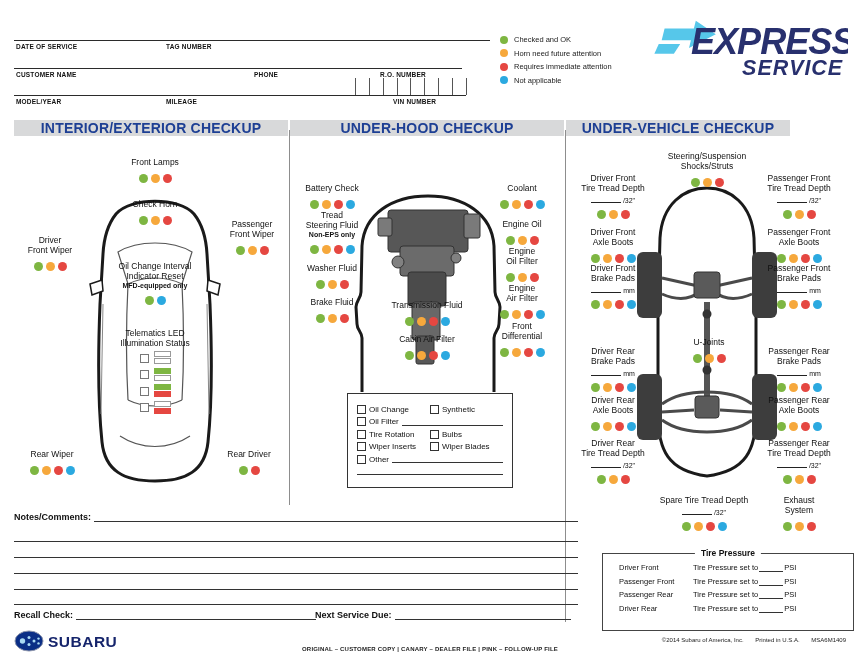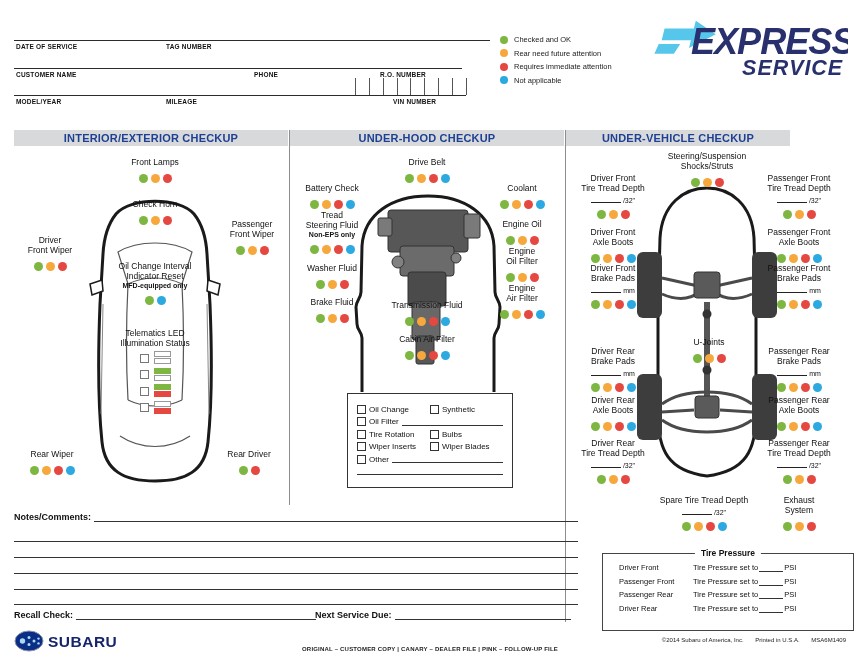--- a/index.html
+++ b/index.html
@@ -11,22 +11,22 @@
   .vin-comb{position:absolute;left:355px;top:78px;width:112px;height:17px;
             background:repeating-linear-gradient(90deg,#555 0,#555 1px,transparent 1px,transparent 13.85px);}
   
   .legend{position:absolute;left:500px;top:35px;}
   .legend-item{display:flex;align-items:center;margin-bottom:4.5px;}
   .legend-dot{width:8px;height:8px;border-radius:50%;margin-right:6px;flex:0 0 auto;}
   .legend-label{font-size:7.5px;color:#222;}
   
   .express-logo{position:absolute;left:648px;top:16px;}
   
-  .sec-h{position:absolute;top:130px;height:16px;background:#d8d9da;color:#1d3f94;
-         font-weight:bold;font-size:11px;letter-spacing:.2px;display:flex;align-items:center;justify-content:center;}
+  .sec-h{position:absolute;top:120px;height:16px;background:#d8d9da;color:#1d3f94;
+         font-weight:bold;font-size:14px;letter-spacing:.2px;display:flex;align-items:center;justify-content:center;}
   .vdiv{position:absolute;width:1px;background:#8d8d8d;}
   
   .checkpoint{position:absolute;text-align:center;line-height:1.15;}
   .cp-line{font-size:8.5px;color:#111;}
   .cp-sub{font-size:7px;font-weight:bold;color:#111;}
   .cp-blank{margin-top:1px;font-size:7px;line-height:1;}
   .bline{display:inline-block;width:30px;height:7px;border-bottom:1px solid #222;margin-right:2px;}
   .unit{font-size:7px;color:#111;}
   .dots{margin-top:2px;line-height:1;}
   .dot{display:inline-block;width:9px;height:9px;border-radius:50%;margin:0 1.5px;vertical-align:middle;}
@@ -87,21 +87,21 @@
   <span class="flabel" style="left:166px;top:98px;">MILEAGE</span>
   <span class="flabel" style="left:393px;top:98px;">VIN NUMBER</span>
 
   <div class="legend" id="legend">
       <div class="legend-item">
         <span class="legend-dot" style="background: rgb(126, 182, 66);"></span>
         <span class="legend-label">Checked and OK</span>
       </div>
       <div class="legend-item">
         <span class="legend-dot" style="background: rgb(246, 168, 60);"></span>
-        <span class="legend-label">Rear need future attention</span>
+        <span class="legend-label">Horn need future attention</span>
       </div>
       <div class="legend-item">
         <span class="legend-dot" style="background: rgb(229, 71, 65);"></span>
         <span class="legend-label">Requires immediate attention</span>
       </div>
       <div class="legend-item">
         <span class="legend-dot" style="background: rgb(43, 169, 224);"></span>
         <span class="legend-label">Not applicable</span>
       </div>
     </div>
@@ -345,24 +345,20 @@
       <div class="dots"><span class="dot" style="background: rgb(126, 182, 66);"></span><span class="dot" style="background: rgb(43, 169, 224);"></span></div>
     </div>
     <div class="checkpoint" style="left: 6px; top: 450px; width: 92px;">
       <div class="cp-line">Rear Wiper</div>
       <div class="dots"><span class="dot" style="background: rgb(126, 182, 66);"></span><span class="dot" style="background: rgb(246, 168, 60);"></span><span class="dot" style="background: rgb(229, 71, 65);"></span><span class="dot" style="background: rgb(43, 169, 224);"></span></div>
     </div>
     <div class="checkpoint" style="left: 203px; top: 450px; width: 92px;">
       <div class="cp-line">Rear Driver</div>
       <div class="dots"><span class="dot" style="background: rgb(126, 182, 66);"></span><span class="dot" style="background: rgb(229, 71, 65);"></span></div>
     </div>
-    <div class="checkpoint" style="left: 377px; top: 158px; width: 100px;">
-      <div class="cp-line">Drive Belt</div>
-      <div class="dots"><span class="dot" style="background: rgb(126, 182, 66);"></span><span class="dot" style="background: rgb(246, 168, 60);"></span><span class="dot" style="background: rgb(229, 71, 65);"></span><span class="dot" style="background: rgb(43, 169, 224);"></span></div>
-    </div>
     <div class="checkpoint" style="left: 280px; top: 184px; width: 104px;">
       <div class="cp-line">Battery Check</div>
       <div class="dots"><span class="dot" style="background: rgb(126, 182, 66);"></span><span class="dot" style="background: rgb(246, 168, 60);"></span><span class="dot" style="background: rgb(229, 71, 65);"></span><span class="dot" style="background: rgb(43, 169, 224);"></span></div>
     </div>
     <div class="checkpoint" style="left: 478px; top: 184px; width: 88px;">
       <div class="cp-line">Coolant</div>
       <div class="dots"><span class="dot" style="background: rgb(126, 182, 66);"></span><span class="dot" style="background: rgb(246, 168, 60);"></span><span class="dot" style="background: rgb(229, 71, 65);"></span><span class="dot" style="background: rgb(43, 169, 224);"></span></div>
     </div>
     <div class="checkpoint" style="left: 280px; top: 211px; width: 104px;">
       <div class="cp-line">Tread</div>
@@ -389,20 +385,25 @@
     </div>
     <div class="checkpoint" style="left: 478px; top: 284px; width: 88px;">
       <div class="cp-line">Engine</div>
       <div class="cp-line">Air Filter</div>
       <div class="dots"><span class="dot" style="background: rgb(126, 182, 66);"></span><span class="dot" style="background: rgb(246, 168, 60);"></span><span class="dot" style="background: rgb(229, 71, 65);"></span><span class="dot" style="background: rgb(43, 169, 224);"></span></div>
     </div>
     <div class="checkpoint" style="left: 362px; top: 301px; width: 130px;">
       <div class="cp-line">Transmission Fluid</div>
       <div class="dots"><span class="dot" style="background: rgb(126, 182, 66);"></span><span class="dot" style="background: rgb(246, 168, 60);"></span><span class="dot" style="background: rgb(229, 71, 65);"></span><span class="dot" style="background: rgb(43, 169, 224);"></span></div>
     </div>
+    <div class="checkpoint" style="left: 478px; top: 322px; width: 88px;">
+      <div class="cp-line">Front</div>
+      <div class="cp-line">Differential</div>
+      <div class="dots"><span class="dot" style="background: rgb(126, 182, 66);"></span><span class="dot" style="background: rgb(246, 168, 60);"></span><span class="dot" style="background: rgb(229, 71, 65);"></span><span class="dot" style="background: rgb(43, 169, 224);"></span></div>
+    </div>
     <div class="checkpoint" style="left: 367px; top: 335px; width: 120px;">
       <div class="cp-line">Cabin Air Filter</div>
       <div class="dots"><span class="dot" style="background: rgb(126, 182, 66);"></span><span class="dot" style="background: rgb(246, 168, 60);"></span><span class="dot" style="background: rgb(229, 71, 65);"></span><span class="dot" style="background: rgb(43, 169, 224);"></span></div>
     </div>
     <div class="checkpoint" style="left: 640px; top: 152px; width: 134px;">
       <div class="cp-line">Steering/Suspension</div>
       <div class="cp-line">Shocks/Struts</div>
       <div class="dots"><span class="dot" style="background: rgb(126, 182, 66);"></span><span class="dot" style="background: rgb(246, 168, 60);"></span><span class="dot" style="background: rgb(229, 71, 65);"></span></div>
     </div>
     <div class="checkpoint" style="left: 563px; top: 174px; width: 100px;">

